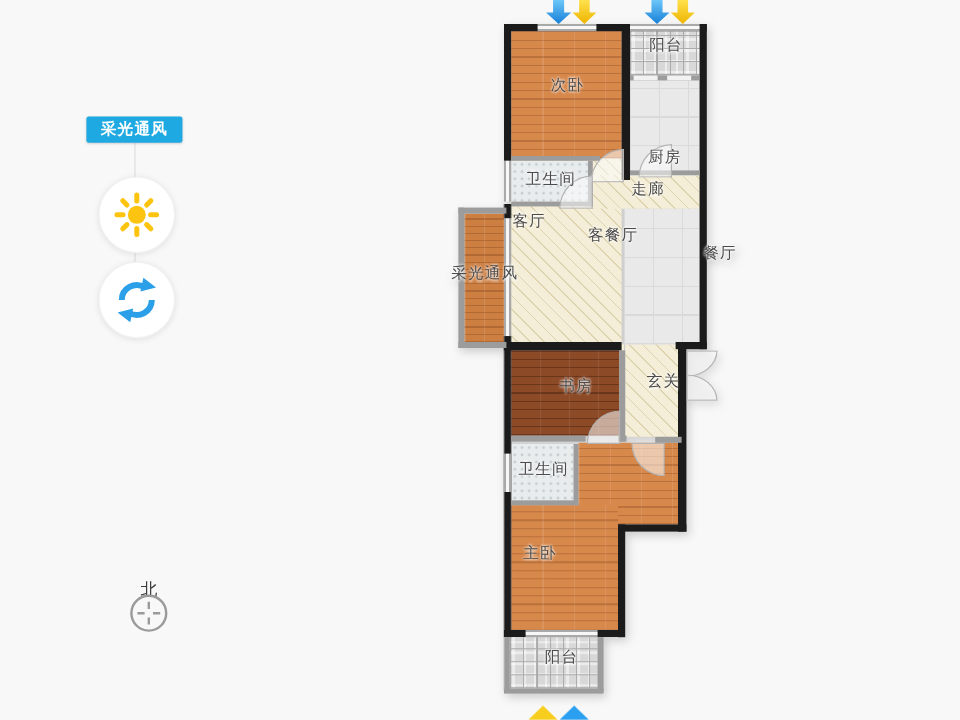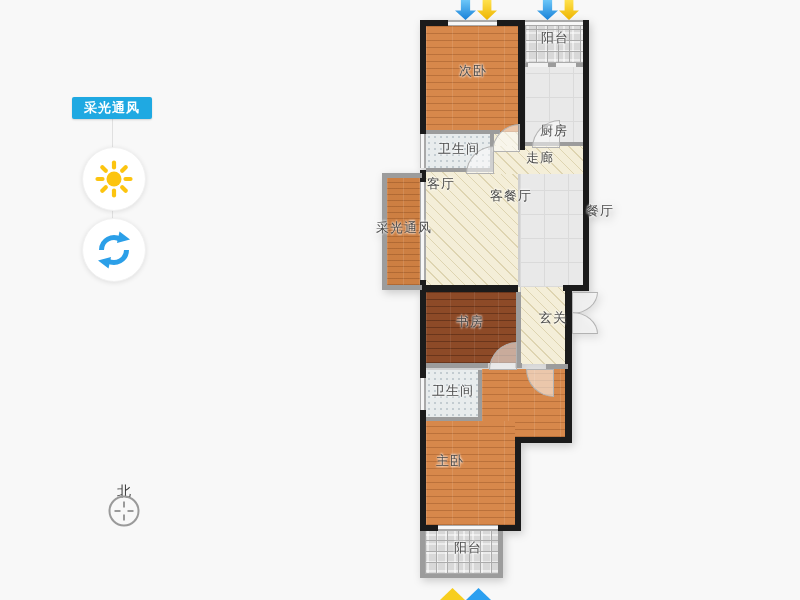--- a/index.html
+++ b/index.html
@@ -207,21 +207,21 @@
 
   <div class="abs room-label" style="left:555px;top:38px;">阳台</div>
   <div class="abs room-label" style="left:473px;top:71px;">次卧</div>
   <div class="abs room-label" style="left:554px;top:101px;margin-top:30px;">厨房</div>
   <div class="abs room-label" style="left:459px;top:149px;">卫生间</div>
   <div class="abs room-label" style="left:540px;top:158px;">走廊</div>
   <div class="abs room-label" style="left:441px;top:184px;">客厅</div>
   <div class="abs room-label" style="left:511px;top:196px;">客餐厅</div>
   <div class="abs room-label" style="left:600px;top:211px;">餐厅</div>
   <div class="abs room-label" style="left:404px;top:228px;">采光通风</div>
-  <div class="abs room-label" style="left:470px;top:322px;">书房</div>
+  <div class="abs room-label" style="left:480px;top:322px;">书房</div>
   <div class="abs room-label" style="left:553px;top:318px;">玄关</div>
   <div class="abs room-label" style="left:453px;top:391px;">卫生间</div>
   <div class="abs room-label" style="left:450px;top:461px;">主卧</div>
   <div class="abs room-label" style="left:468px;top:548px;">阳台</div>
 </div>
 
 <div class="abs arrow-down a-blue" style="left:455px;top:0;width:21px;height:20px;"></div>
 <div class="abs arrow-down a-yellow" style="left:477px;top:0;width:20px;height:20px;"></div>
 <div class="abs arrow-down a-blue" style="left:537px;top:0;width:21px;height:20px;"></div>
 <div class="abs arrow-down a-yellow" style="left:559px;top:0;width:20px;height:20px;"></div>

